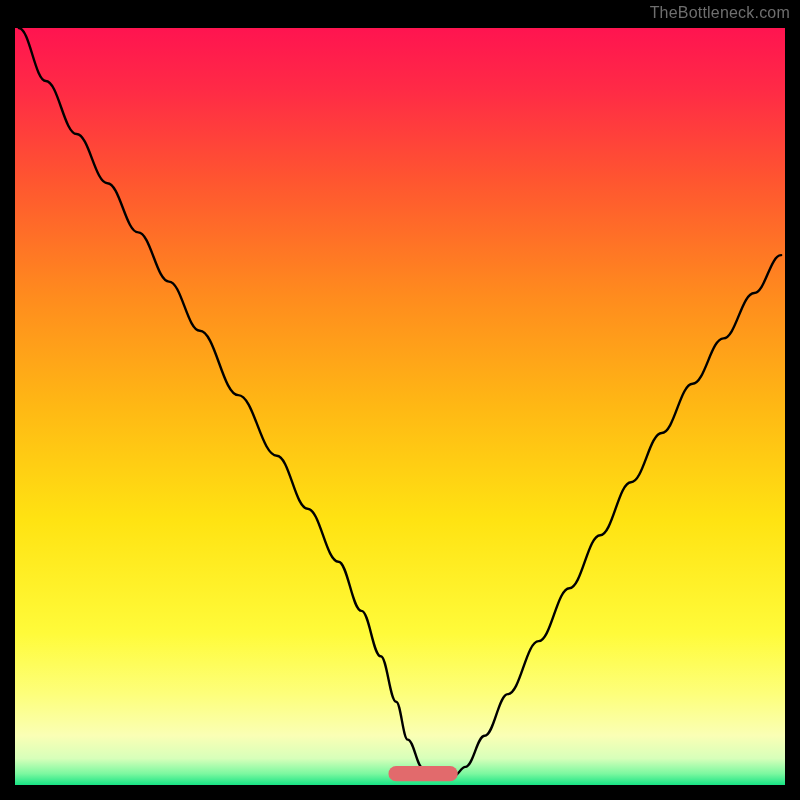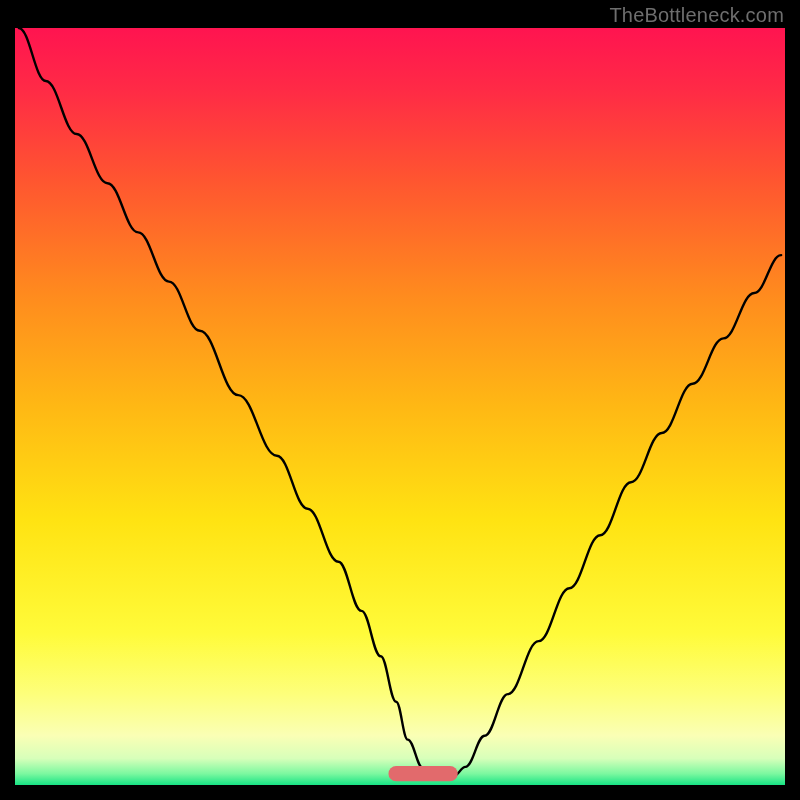--- a/index.html
+++ b/index.html
@@ -13,23 +13,23 @@
   }
   .frame {
     position: relative;
     width: 800px;
     height: 800px;
     background: #000;
   }
   .watermark {
     position: absolute;
     top: 4px;
-    right: 16px;
+    right: 10px;
     color: #6e6e6e;
-    font-size: 20px;
+    font-size: 16px;
     font-weight: 500;
     font-family: Arial, Helvetica, sans-serif;
     letter-spacing: 0.2px;
     z-index: 3;
   }
   .plot-area {
     position: absolute;
     left: 15px;
     top: 28px;
     width: 770px;

